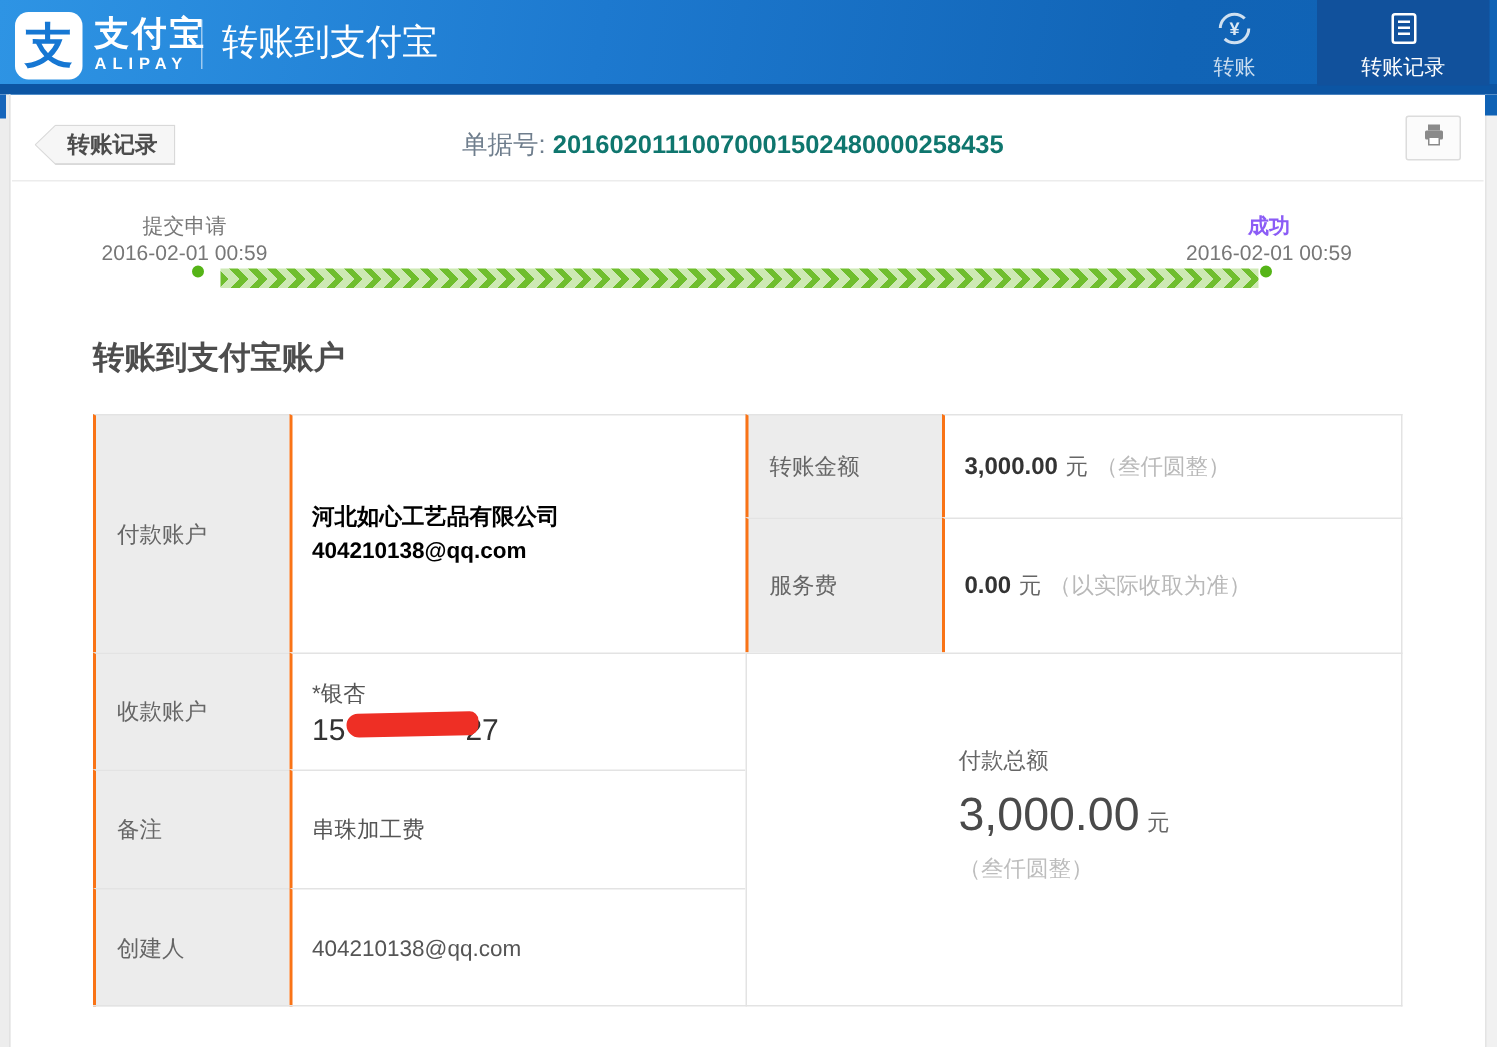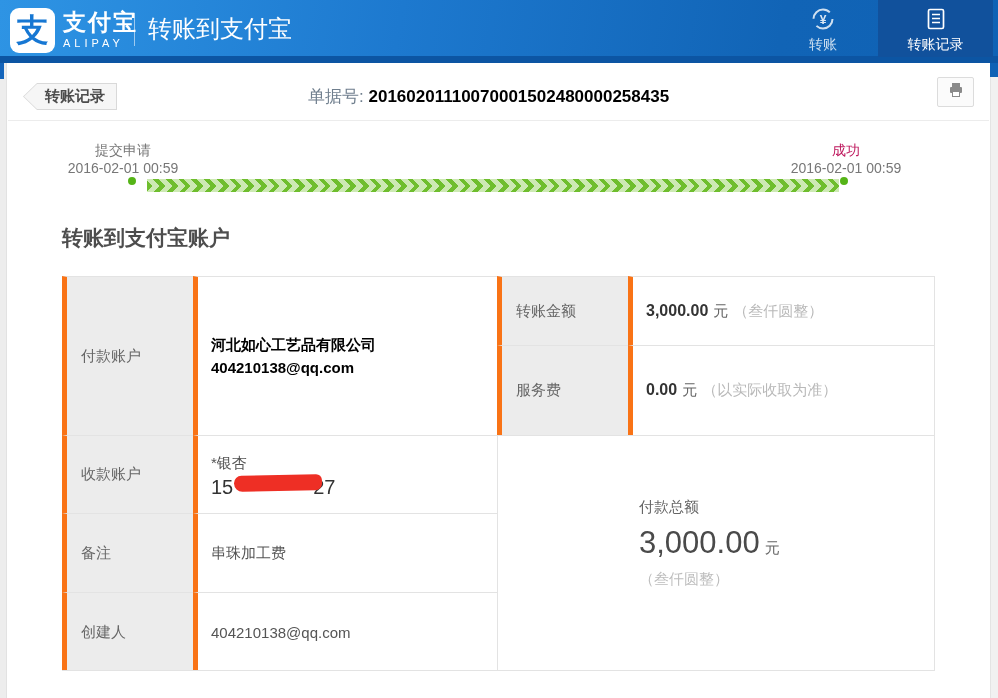--- a/index.html
+++ b/index.html
@@ -8,65 +8,65 @@
 
   
   .header { position:absolute; left:0; top:0; width:998px; height:63px;
             background:linear-gradient(100deg,#2e94e4 0%, #1d79cf 40%, #1164b6 78%, #0f62b5 100%); }
   .header-accent { position:absolute; left:0; top:56px; width:998px; height:7px; background:#0c55a3; }
   .logo-box { position:absolute; left:10px; top:8px; width:45px; height:45px; background:#fff;
               border-radius:9px; display:flex; align-items:center; justify-content:center; }
   .logo-box span { color:#1677d3; font-size:32px; font-weight:bold; }
   .brand { position:absolute; left:63px; top:8px; color:#fff; }
   .brand .name { font-size:23px; font-weight:bold; letter-spacing:2px; line-height:28px; }
-  .brand .sub { font-size:11px; letter-spacing:4px; line-height:14px; }
+  .brand .sub { font-size:11px; letter-spacing:4px; line-height:14px;font-weight:bold; }
   .hdr-divider { position:absolute; left:134px; top:13px; width:1px; height:33px; background:rgba(255,255,255,.55); }
   .page-title { position:absolute; left:148px; top:0; height:57px; line-height:57px; color:#fff; font-size:24px; }
   .nav-item { position:absolute; top:5px; width:70px; text-align:center; cursor:pointer; }
   .nav-transfer { left:788px; color:rgba(255,255,255,.78); }
   .nav-item .ic { height:27px; display:flex; align-items:center; justify-content:center; }
   .nav-item .lb { font-size:14px; margin-top:4px; }
   .tab-records { position:absolute; left:878px; top:0; width:115px; height:57px; background:#11519c;
                  color:#fff; text-align:center; padding-top:5px; cursor:pointer; }
   .tab-records .ic { height:27px; display:flex; align-items:center; justify-content:center; }
   .tab-records .lb { font-size:14px; margin-top:4px; }
 
   
   .back-btn { position:absolute; left:23px; top:83px; width:94px; height:27px; cursor:pointer;
               clip-path:polygon(14px 0, 100% 0, 100% 100%, 14px 100%, 0 50%); background:#d9d9d9; }
   .back-btn .inner { position:absolute; left:1px; top:1px; right:1px; bottom:1px;
               clip-path:polygon(13px 0, 100% 0, 100% 100%, 13px 100%, 0 50%); background:#f6f6f6;
               display:flex; align-items:center; justify-content:center; padding-left:10px;
               font-size:15px; font-weight:bold; color:#4c4c4c; }
   .order { position:absolute; left:308px; top:85px; font-size:17px; }
   .order .olabel { color:#6f7e8d; }
-  .order .ovalue { color:#000000; font-weight:600; }
+  .order .ovalue { color:#0f766e; font-weight:600; }
   .print-btn { position:absolute; right:24px; top:77px; width:37px; height:30px; background:#fbfbfb;
                border:1px solid #dcdcdc; border-radius:2px; display:flex; align-items:center;
                justify-content:center; cursor:pointer; }
   .content-divider { position:absolute; left:8px; top:120px; width:981px; height:1px; background:#ececec; }
 
   
   .tl-label { position:absolute; width:170px; text-align:center; font-size:14px; line-height:18px; color:#777; }
   .tl-start { left:38px; top:141px; }
   .tl-end { left:761px; top:141px; }
-  .tl-end .status { color:#be185d; font-weight:normal; }
+  .tl-end .status { color:#8b5cf6; font-weight:bold; }
   .tl-dot { position:absolute; width:8px; height:8px; border:4px solid #55b417; border-radius:50%;
             background:#fff; top:177px; }
   .dot-start { left:128px; } .dot-end { left:840px; }
   .tl-track { position:absolute; left:147px; top:179px; width:692px; height:13px; }
   .tl-track .half { height:50%; }
   .tl-track .t { background:repeating-linear-gradient(45deg,#6fbe2e 0 4px,#cde9b4 4px 9px); }
   .tl-track .b { background:repeating-linear-gradient(135deg,#6fbe2e 0 4px,#cde9b4 4px 9px); }
 
   
   .section-title { position:absolute; left:62px; top:224px; font-size:21px; font-weight:bold; color:#4d4d4d; }
 
   
-  .cell { position:absolute; border-left:5px solid #f97316; border-top:1px solid #e3e3e3; font-size:15px; }
+  .cell { position:absolute; border-left:2px solid #f97316; border-top:1px solid #e3e3e3; font-size:15px; }
   .cell.lab { background:#ececec; display:flex; align-items:center; padding-left:14px; color:#666; }
   .cell.val { background:#fff; display:flex; flex-direction:column; justify-content:center; padding-left:13px; color:#555; }
   .edge-r { position:absolute; left:934px; top:276px; width:1px; height:395px; background:#e3e3e3; }
   .edge-b { position:absolute; left:62px; top:670px; width:873px; height:1px; background:#e3e3e3; }
   .strong { font-weight:bold; color:#000000; line-height:23px; }
   .amt-row { display:flex; align-items:baseline; }
   .amt { font-weight:bold; color:#333; font-size:16px; }
   .unit { color:#666; font-size:15px; margin:0 5px; }
   .note { color:#b9b9b9; font-size:15px; }
   .phone-line { font-size:20px; font-weight:normal; color:#333; line-height:24px; display:flex; align-items:flex-start; }

